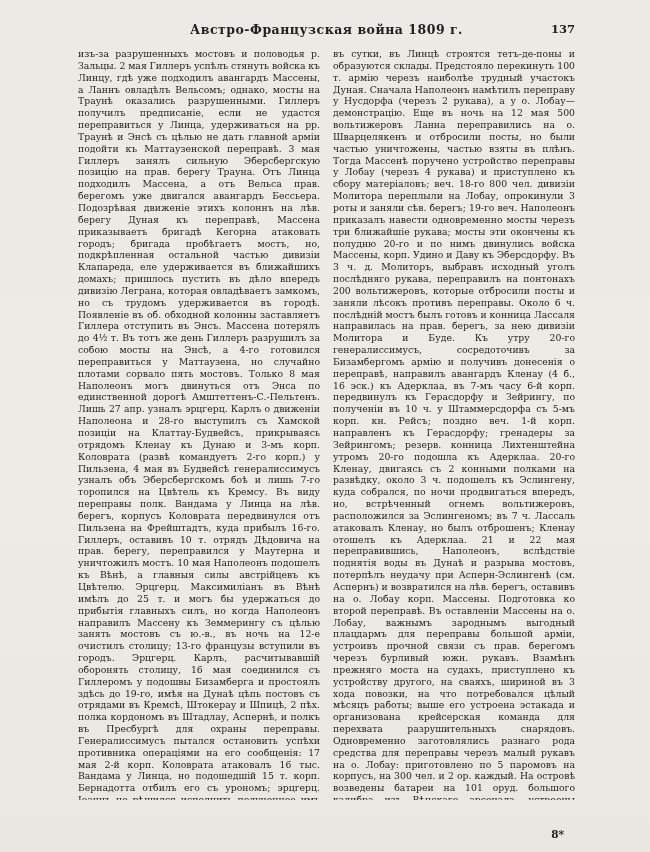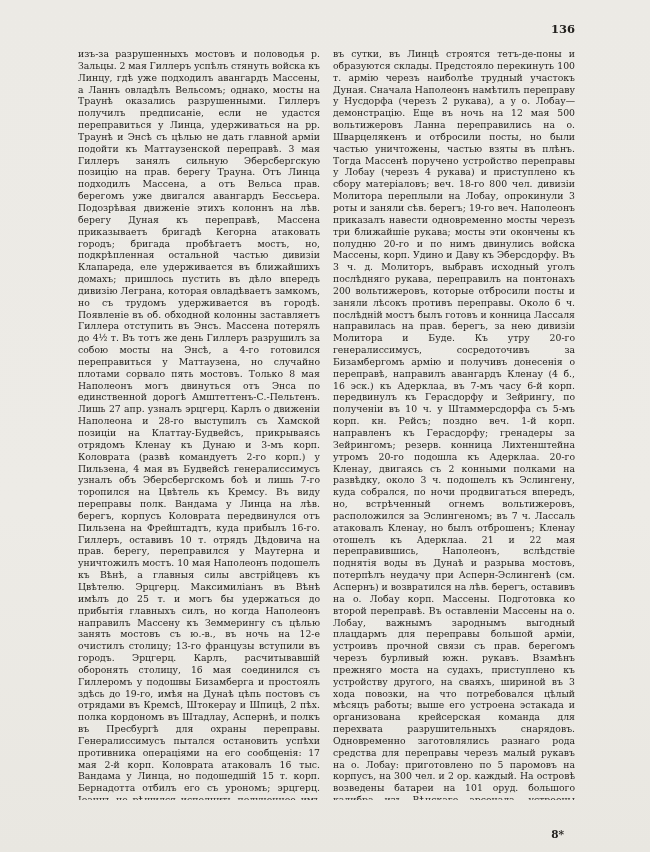--- a/index.html
+++ b/index.html
@@ -63,21 +63,22 @@
     font-weight:bold;
     color:#23211e;
   }
 </style>
 </head>
 <body>
 
 <div class="page">
   <div class="content">
     <div class="header">
-      <div class="header-page-number">136</div>
+      <div class="header-title">Австро-Французская война 1809 г.</div>
+      <div class="header-page-number">137</div>
     </div>
     <div class="cols">
       <div class="col">изъ-за разрушенныхъ мостовъ и половодья р. Зальцы. 2 мая Гиллеръ успѣлъ стянуть войска къ Линцу, гдѣ уже подходилъ авангардъ Массены, а Ланнъ овладѣлъ Вельсомъ; однако, мосты на Траунѣ оказались разрушенными. Гиллеръ получилъ предписаніе, если не удастся переправиться у Линца, удерживаться на рр. Траунѣ и Энсѣ съ цѣлью не дать главной арміи подойти къ Маттаузенской переправѣ. 3 мая Гиллеръ занялъ сильную Эберсбергскую позицію на прав. берегу Трауна. Отъ Линца подходилъ Массена, а отъ Вельса прав. берегомъ уже двигался авангардъ Бессьера. Подозрѣвая движеніе этихъ колоннъ на лѣв. берегу Дуная къ переправѣ, Массена приказываетъ бригадѣ Кегорна атаковать городъ; бригада пробѣгаетъ мостъ, но, подкрѣпленная остальной частью дивизіи Клапареда, еле удерживается въ ближайшихъ домахъ; пришлось пустить въ дѣло впередъ дивизію Леграна, которая овладѣваетъ замкомъ, но съ трудомъ удерживается въ городѣ. Появленіе въ об. обходной колонны заставляетъ Гиллера отступить въ Энсъ. Массена потерялъ до 4½ т. Въ тотъ же день Гиллеръ разрушилъ за собою мосты на Энсѣ, а 4-го готовился переправиться у Маттаузена, но случайно плотами сорвало пять мостовъ. Только 8 мая Наполеонъ могъ двинуться отъ Энса по единственной дорогѣ Амштеттенъ-С.-Пельтенъ. Лишь 27 апр. узналъ эрцгерц. Карлъ о движеніи Наполеона и 28-го выступилъ съ Хамской позиціи на Клаттау-Будвейсъ, прикрываясь отрядомъ Кленау къ Дунаю и 3-мъ корп. Коловрата (развѣ командуетъ 2-го корп.) у Пильзена, 4 мая въ Будвейсѣ генералиссимусъ узналъ объ Эберсбергскомъ боѣ и лишь 7-го торопился на Цвѣтель къ Кремсу. Въ виду переправы полк. Вандама у Линца на лѣв. берегъ, корпусъ Коловрата передвинулся отъ Пильзена на Фрейштадтъ, куда прибылъ 16-го. Гиллеръ, оставивъ 10 т. отрядъ Дѣдовича на прав. берегу, переправился у Маутерна и уничтожилъ мостъ. 10 мая Наполеонъ подошелъ къ Вѣнѣ, а главныя силы австрійцевъ къ Цвѣтелю. Эрцгерц. Максимиліанъ въ Вѣнѣ имѣлъ до 25 т. и могъ бы удержаться до прибытія главныхъ силъ, но когда Наполеонъ направилъ Массену къ Земмерингу съ цѣлью занять мостовъ съ ю.-в., въ ночь на 12-е очистилъ столицу; 13-го французы вступили въ городъ. Эрцгерц. Карлъ, расчитывавшій оборонять столицу, 16 мая соединился съ Гиллеромъ у подошвы Бизамберга и простоялъ здѣсь до 19-го, имѣя на Дунаѣ цѣпь постовъ съ отрядами въ Кремсѣ, Штокерау и Шпицѣ, 2 пѣх. полка кордономъ въ Штадлау, Аспернѣ, и полкъ въ Пресбургѣ для охраны переправы. Генералиссимусъ пытался остановить успѣхи противника операціями на его сообщенія: 17 мая 2-й корп. Коловрата атаковалъ 16 тыс. Вандама у Линца, но подошедшій 15 т. корп. Бернадотта отбилъ его съ урономъ; эрцгерц. Іоаннъ не рѣшился исполнить полученное имъ 16-го въ Клагенфуртѣ приказаніе двинуться къ Линцу (350 вер.) для совмѣстныхъ дѣйствій съ Коловратомъ, опасаясь имѣть на флангѣ армію вице-короля. Наполеонъ, намѣреваясь нанести новый ударъ, въ случаѣ неудачи подъ Вѣной, еще на пути къ ней приводитъ въ оборонительное состояніе всѣ важные пункты на сообщеніяхъ; у Пассау возведены предмостныя укрѣп. на 80 т. и печи на 100 т. раціоновъ</div>
       <div class="col">въ сутки, въ Линцѣ строятся тетъ-де-поны и образуются склады. Предстояло перекинуть 100 т. армію черезъ наиболѣе трудный участокъ Дуная. Сначала Наполеонъ намѣтилъ переправу у Нусдорфа (черезъ 2 рукава), а у о. Лобау—демонстрацію. Еще въ ночь на 12 мая 500 вольтижеровъ Ланна переправились на о. Шварцелякенъ и отбросили посты, но были частью уничтожены, частью взяты въ плѣнъ. Тогда Массенѣ поручено устройство переправы у Лобау (черезъ 4 рукава) и приступлено къ сбору матеріаловъ; веч. 18-го 800 чел. дивизіи Молитора переплыли на Лобау, опрокинули 3 роты и заняли сѣв. берегъ; 19-го веч. Наполеонъ приказалъ навести одновременно мосты черезъ три ближайшіе рукава; мосты эти окончены къ полудню 20-го и по нимъ двинулись войска Массены, корп. Удино и Даву къ Эберсдорфу. Въ 3 ч. д. Молиторъ, выбравъ исходный уголъ послѣдняго рукава, переправилъ на понтонахъ 200 вольтижеровъ, которые отбросили посты и заняли лѣсокъ противъ переправы. Около 6 ч. послѣдній мостъ былъ готовъ и конница Лассаля направилась на прав. берегъ, за нею дивизіи Молитора и Буде. Къ утру 20-го генералиссимусъ, сосредоточивъ за Бизамбергомъ армію и получивъ донесенія о переправѣ, направилъ авангардъ Кленау (4 б., 16 эск.) къ Адерклаа, въ 7-мъ часу 6-й корп. передвинулъ къ Герасдорфу и Зейрингу, по полученіи въ 10 ч. у Штаммерсдорфа съ 5-мъ корп. кн. Рейсъ; поздно веч. 1-й корп. направленъ къ Герасдорфу; гренадеры за Зейрингомъ; резерв. конница Лихтенштейна утромъ 20-го подошла къ Адерклаа. 20-го Кленау, двигаясь съ 2 конными полками на развѣдку, около 3 ч. подошелъ къ Эслингену, куда собрался, по ночи продвигаться впередъ, но, встрѣченный огнемъ вольтижеровъ, расположился за Эслингеномъ; въ 7 ч. Лассаль атаковалъ Кленау, но былъ отброшенъ; Кленау отошелъ къ Адерклаа. 21 и 22 мая переправившись, Наполеонъ, вслѣдствіе поднятія воды въ Дунаѣ и разрыва мостовъ, потерпѣлъ неудачу при Асперн-Эслингенѣ (см. Аспернъ) и возвратился на лѣв. берегъ, оставивъ на о. Лобау корп. Массены. Подготовка ко второй переправѣ. Въ оставленіи Массены на о. Лобау, важнымъ зароднымъ выгодный плацдармъ для переправы большой арміи, устроивъ прочной связи съ прав. берегомъ черезъ бурливый южн. рукавъ. Взамѣнъ прежняго моста на судахъ, приступлено къ устройству другого, на сваяхъ, шириной въ 3 хода повозки, на что потребовался цѣлый мѣсяцъ работы; выше его устроена эстакада и организована крейсерская команда для перехвата разрушительныхъ снарядовъ. Одновременно заготовлялись разнаго рода средства для переправы черезъ малый рукавъ на о. Лобау: приготовлено по 5 паромовъ на корпусъ, на 300 чел. и 2 ор. каждый. На островѣ возведены батареи на 101 оруд. большого калибра изъ Вѣнскаго арсенала, устроены шоссе, госпиталь, хлѣбопекарни и магазины; на случай отступленія отъ о. Лобау построенъ обширный тетъ-де-понъ, прикрывавшій 4 прочныхъ мостовъ. Переправивъ въ армію 40 т. конскриптовъ, Наполеонъ довелъ свои силы до 340 т., а не считая изолированныхъ въ Польшѣ корпуса Понятовскаго (23 т.) и русской арміи Голицына (30 т.)—287 т.; противникъ же усиливъ армію вице-короля и уменьшивъ отряды по обезпеченію операц. ли-</div>
     </div>
   </div>
   <div class="signature-mark">8*</div>
 </div>
 
 </body></html>

